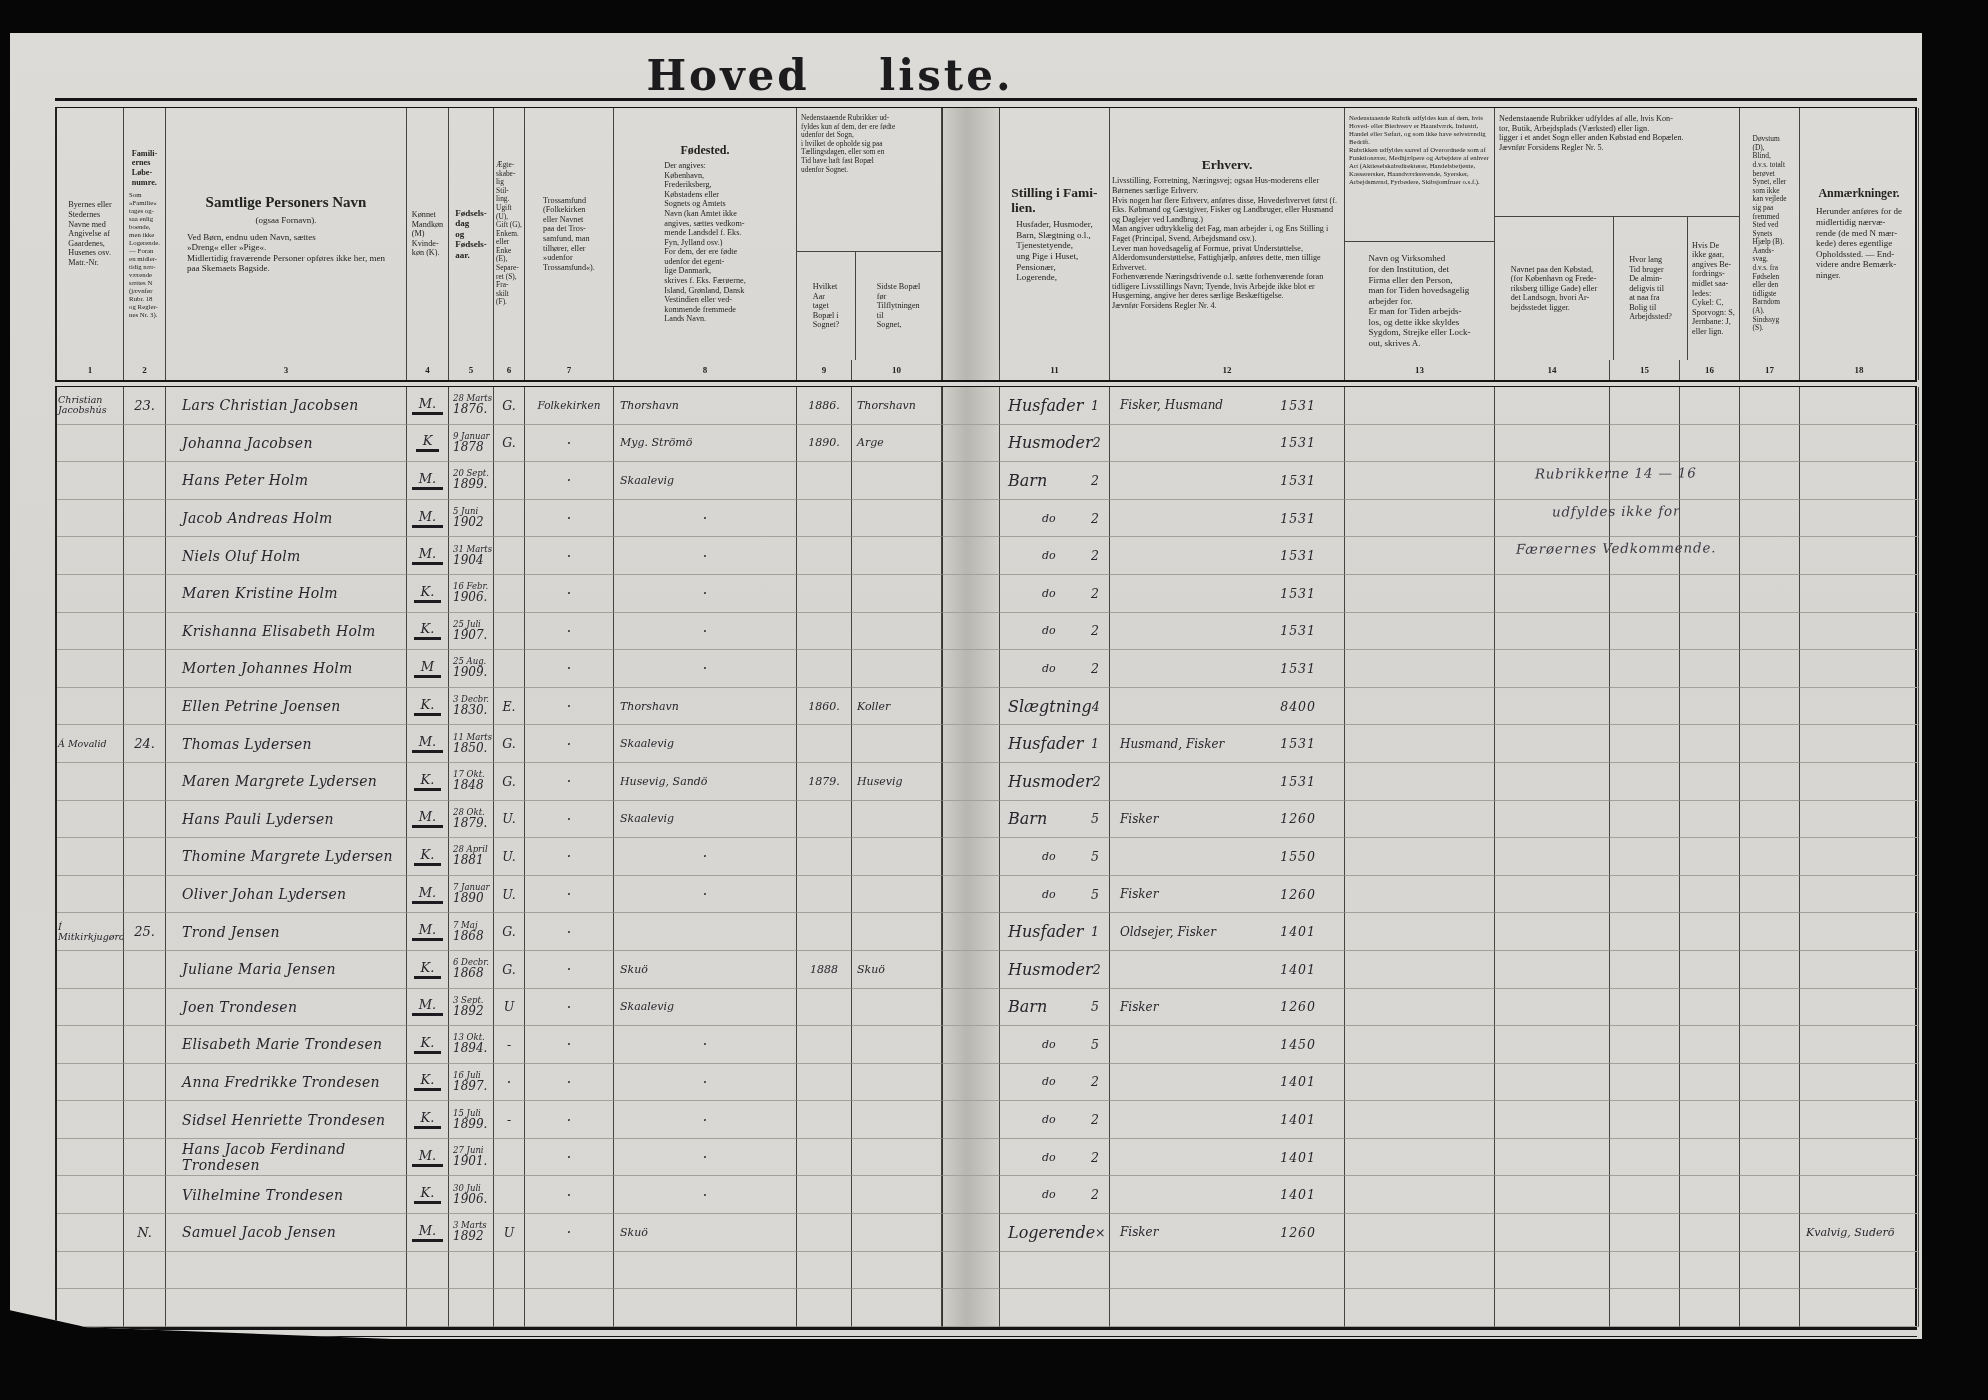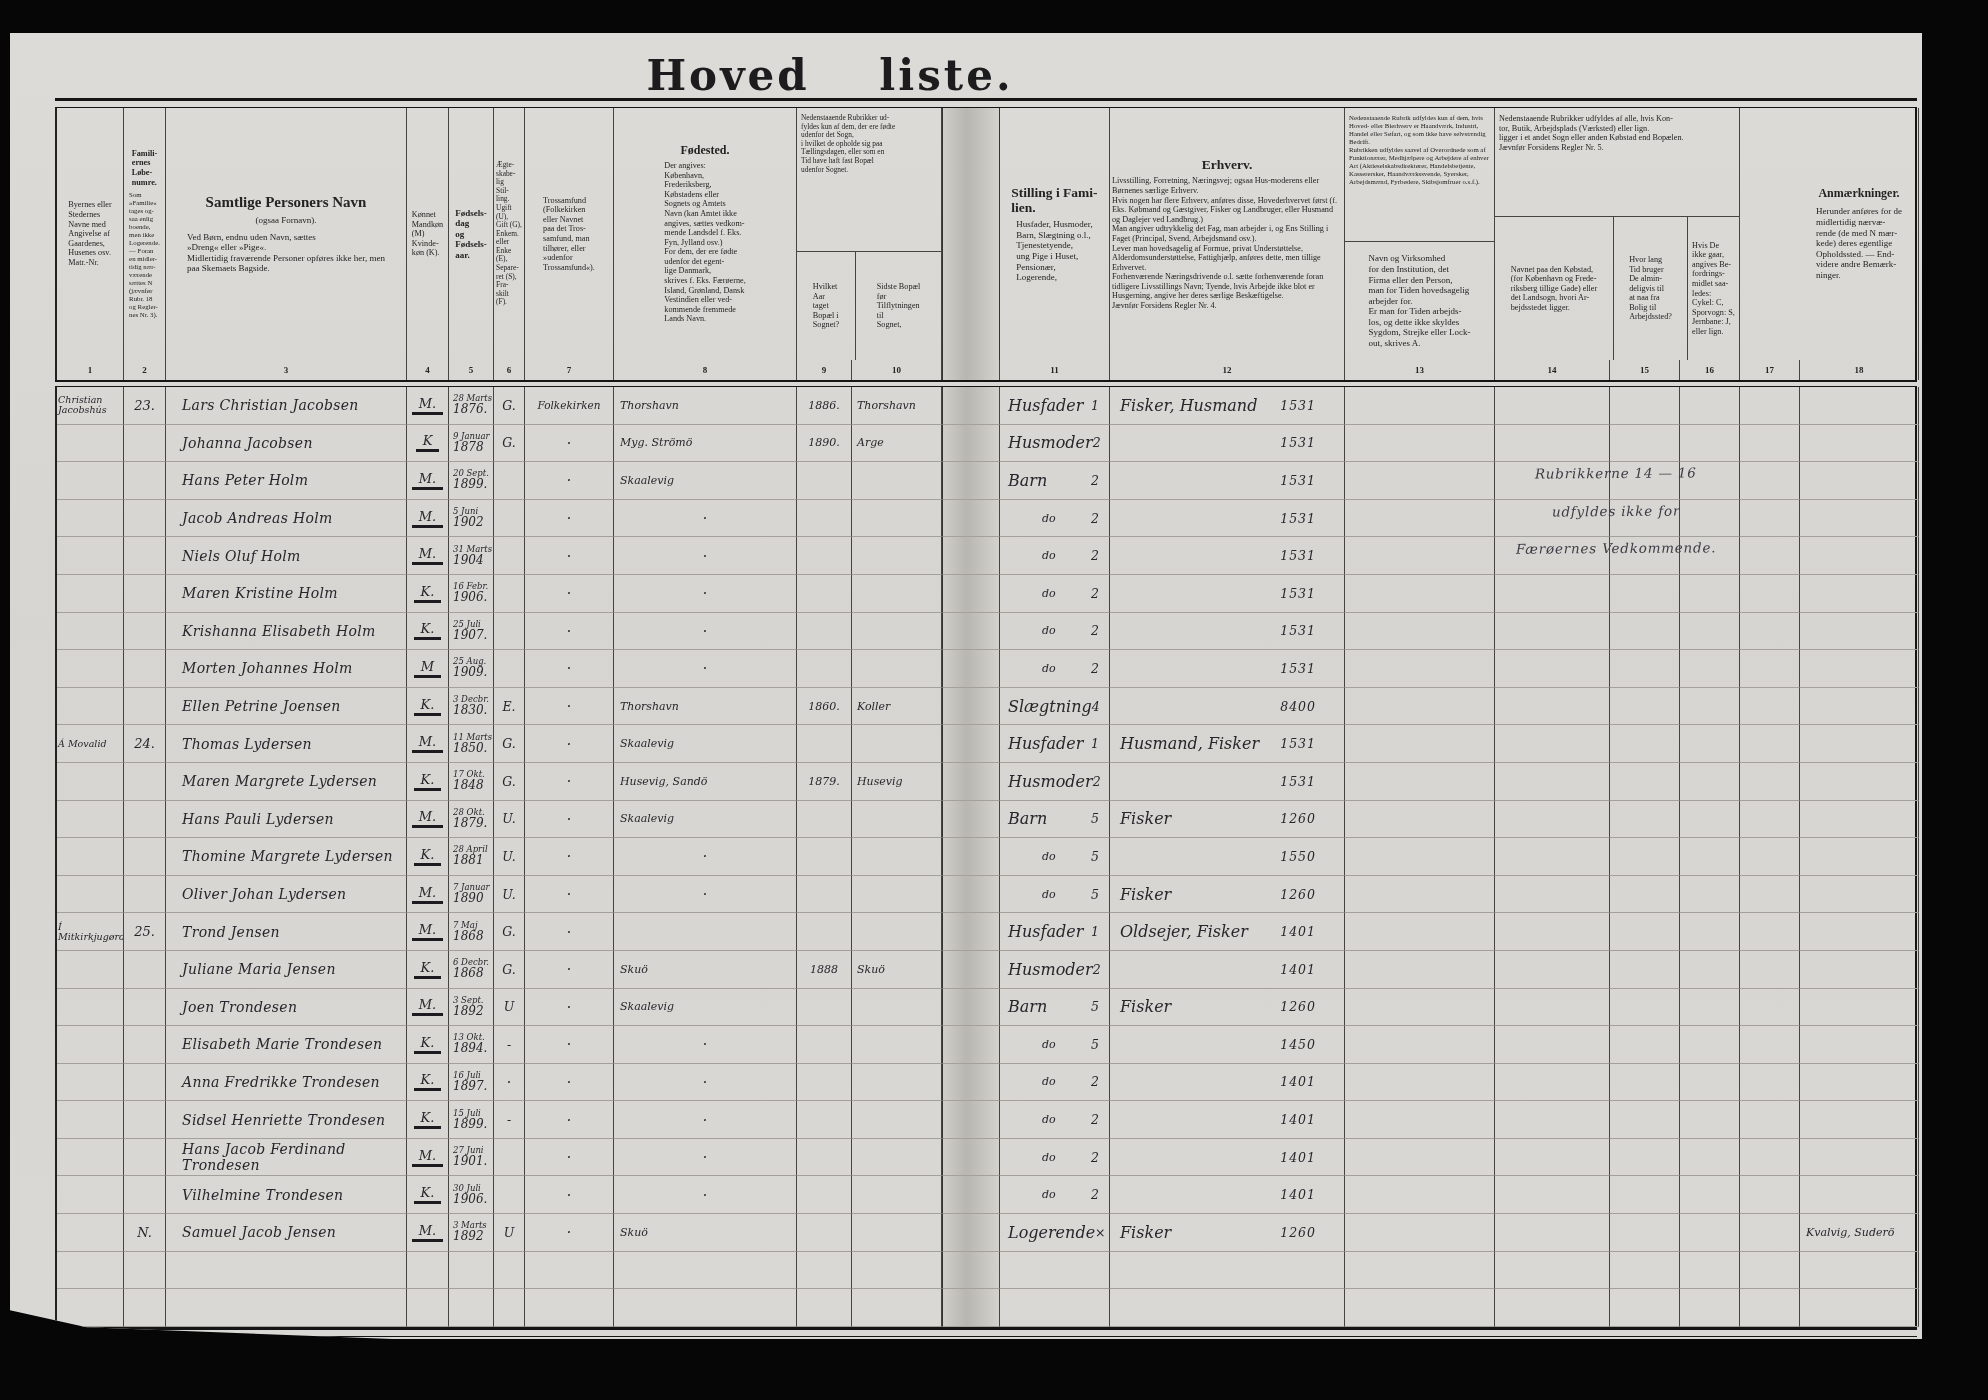--- a/index.html
+++ b/index.html
@@ -57,21 +57,21 @@
   .mar{justify-content:center;font-size:12.5px;}
   .faith{justify-content:center;font-size:10.5px;}
   .bp{padding-left:6px;font-size:11px;}
   .ym{justify-content:center;font-size:11px;}
   .lr{padding-left:5px;font-size:11px;}
   .dot{justify-content:center;font-size:14px;padding-left:0;}
   .stil{padding:0 10px 0 8px;justify-content:space-between;font-family:"DejaVu Serif",serif;font-style:italic;}
   .stil .pos{font-size:16px;} .stil .pos.ditto{margin-left:34px;font-size:11px;}
   .stil .pn{font-size:12.5px;}
   .erh{padding:0 28px 0 10px;justify-content:space-between;font-family:"DejaVu Serif",serif;font-style:italic;}
-  .erh .occ{font-size:16px;} .erh .code{font-size:12.5px;letter-spacing:1px;}
+  .erh .occ{font-size:12px;} .erh .code{font-size:12.5px;letter-spacing:1px;}
   .rem{padding-left:6px;font-size:11px;}
   .hw-note{position:absolute;left:1442px;top:357px;width:238px;height:113px;text-align:center;
            font-family:"DejaVu Serif",serif;font-style:italic;font-size:13.5px;color:#3c3c46;
            line-height:37.6px;white-space:pre-line;letter-spacing:.8px;transform:rotate(-.4deg);}
 </style>
 </head>
 <body>
 
 <div class="paper">
   <div class="title">Hoved liste.</div>
@@ -259,20 +259,45 @@
 angives Be-
 fordrings-
 midlet saa-
 ledes:
 Cykel: C,
 Sporvogn: S,
 Jernbane: J,
 eller lign.</div>
         </div>
       </div>
+      <div class="hc" style="grid-column:18;grid-row:1">
+        <div class="f7 pre">Døvstum
+(D),
+Blind,
+d.v.s. totalt
+berøvet
+Synet, eller
+som ikke
+kan vejlede
+sig paa
+fremmed
+Sted ved
+Synets
+Hjælp (B).
+Aands-
+svag,
+d.v.s. fra
+Fødselen
+eller den
+tidligste
+Barndom
+(A).
+Sindssyg
+(S).</div>
+      </div>
       <div class="hc" style="grid-column:19;grid-row:1">
         <div class="t12">Anmærkninger.</div>
         <div class="f9 pre mt6">Herunder anføres for de
 midlertidig nærvæ-
 rende (de med N mær-
 kede) deres egentlige
 Opholdssted. — End-
 videre andre Bemærk-
 ninger.</div>
       </div>

